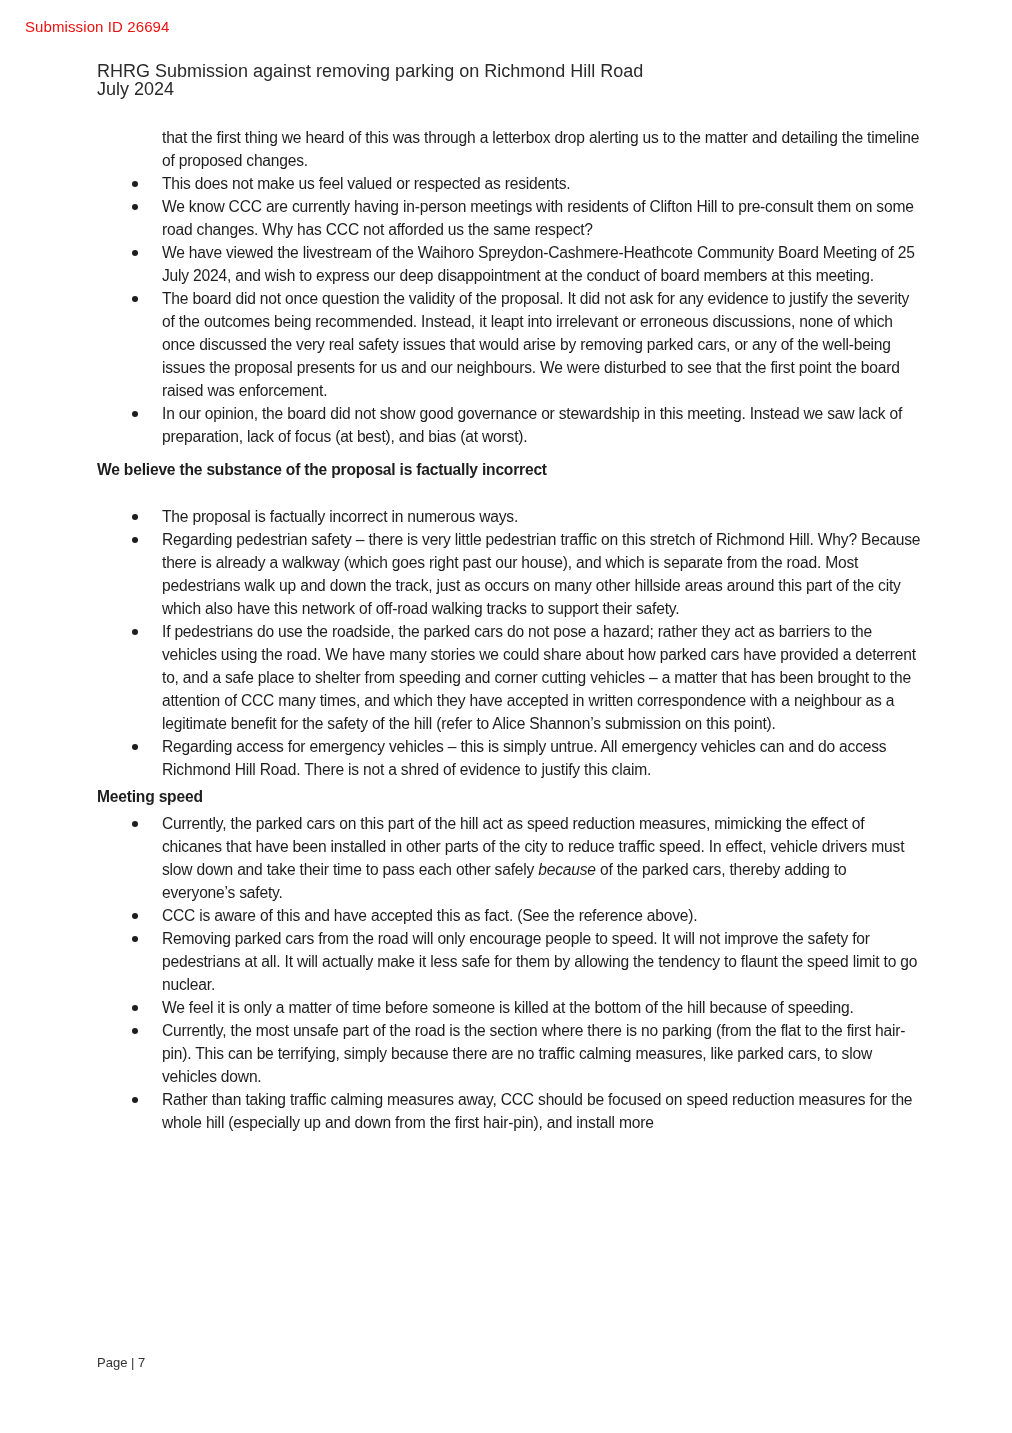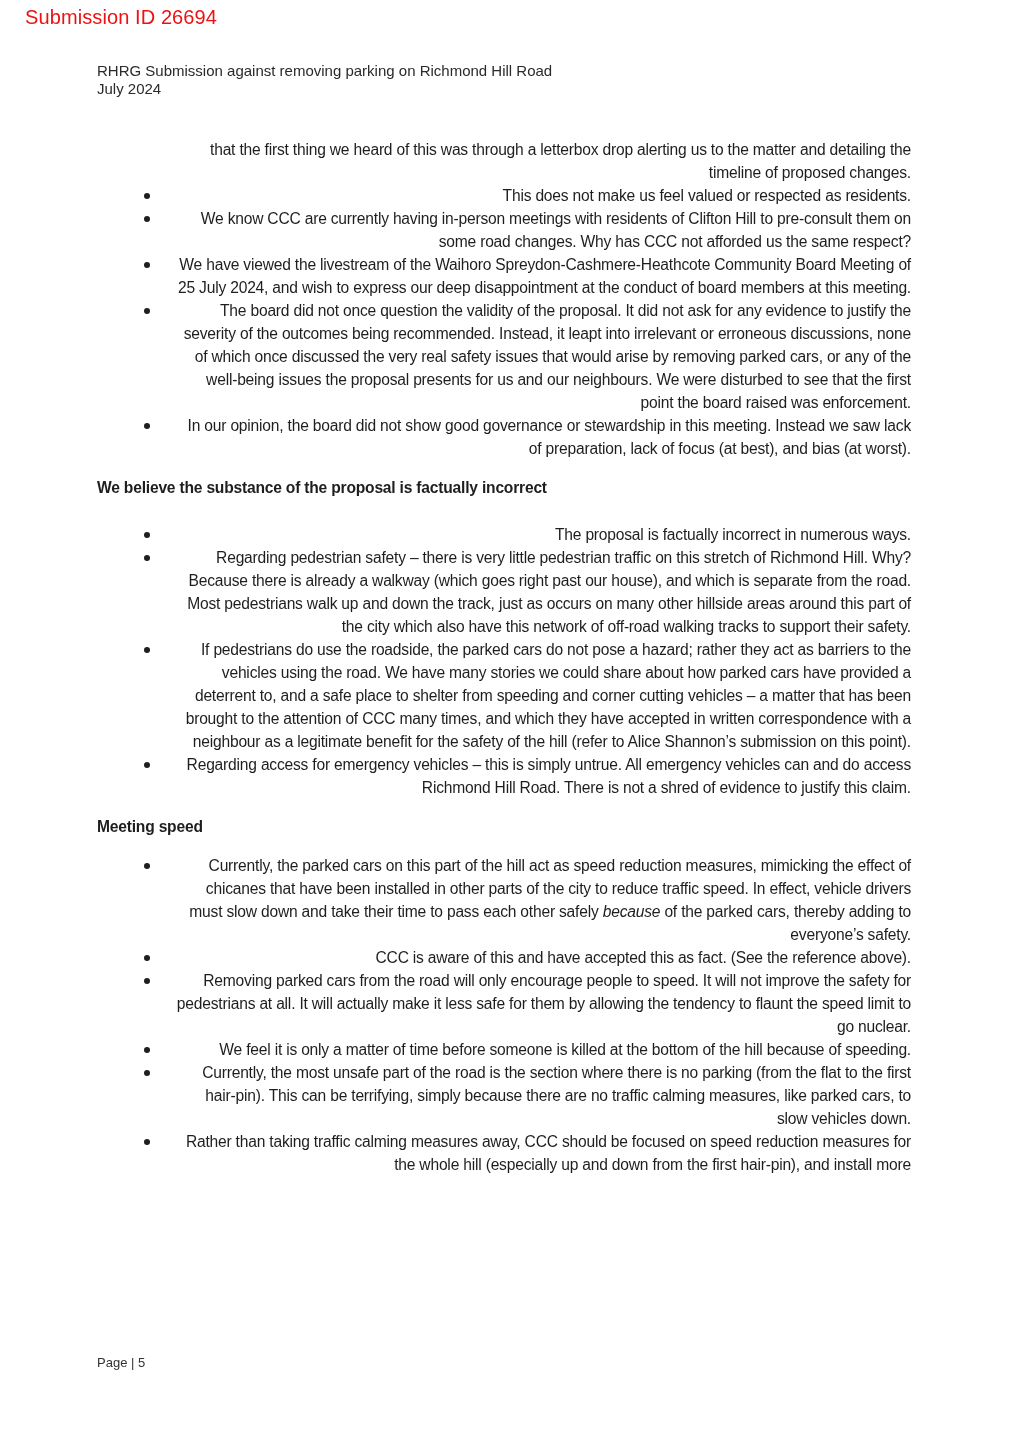--- a/index.html
+++ b/index.html
@@ -1,36 +1,36 @@
 <!DOCTYPE html>
 <html><head>
 <meta charset="utf-8">
 <style>
   html, body { margin: 0; padding: 0; background: #ffffff; }
   body {
     width: 1012px; height: 1433px; position: relative; overflow: hidden;
     font-family: "Liberation Sans", sans-serif; color: #1a1a1a;
   }
   .stamp {
-    position: absolute; left: 25px; top: 6px;
+    position: absolute; left: 25px; top: 18px;
     font-family: "Liberation Sans", sans-serif;
-    font-size: 20px; color: #ee1111; letter-spacing: 0.1px;
+    font-size: 15px; color: #ee1111; letter-spacing: 0.1px;
   }
   .header {
     position: absolute; left: 97px; top: 62px;
     font-family: "Liberation Sans", sans-serif;
-    font-size: 15px; line-height: 18px; color: #2a2a2a;
+    font-size: 18px; line-height: 18px; color: #2a2a2a;
   }
   .content {
     position: absolute; left: 97px; top: 122px; width: 830px;
     font-family: "Liberation Sans", sans-serif;
     font-size: 15.6px; line-height: 23px; color: #1e1e1e;
     letter-spacing: -0.2px;
   }
-  ul { list-style: none; margin: 16px; padding: 0; text-align: right; }
+  ul { list-style: none; margin: 4px; padding: 0; }
   li { position: relative; padding-left: 61px; }
   li.bullet::before {
     content: ""; position: absolute; left: 31px; top: 9px;
     width: 6px; height: 6px; border-radius: 50%; background: #1e1e1e;
   }
   .heading { font-weight: bold; margin: 0; }
   .h-sec1 { margin-top: 10px; }
   .gap-after { margin-bottom: 24px; }
   .h-sec2 { margin-top: 24px; margin-bottom: 23px; }
   .footer {
@@ -73,13 +73,13 @@
   <ul>
     <li class="bullet"><span>Currently, the parked cars on this part of the hill act as speed reduction measures, mimicking the effect of chicanes that have been installed in other parts of the city to reduce traffic speed. In effect, vehicle drivers must slow down and take their time to pass each other safely </span><em>because</em><span> of the parked cars, thereby adding to everyone’s safety.</span></li>
     <li class="bullet"><span>CCC is aware of this and have accepted this as fact. (See the reference above).</span></li>
     <li class="bullet"><span>Removing parked cars from the road will only encourage people to speed. It will not improve the safety for pedestrians at all. It will actually make it less safe for them by allowing the tendency to flaunt the speed limit to go nuclear.</span></li>
     <li class="bullet"><span>We feel it is only a matter of time before someone is killed at the bottom of the hill because of speeding.</span></li>
     <li class="bullet"><span>Currently, the most unsafe part of the road is the section where there is no parking (from the flat to the first hair-pin). This can be terrifying, simply because there are no traffic calming measures, like parked cars, to slow vehicles down.</span></li>
     <li class="bullet"><span>Rather than taking traffic calming measures away, CCC should be focused on speed reduction measures for the whole hill (especially up and down from the first hair-pin), and install more</span></li>
   </ul>
 </div>
 
-<div class="footer">Page | 5</div>
+<div class="footer">Page | 7</div>
 
 </body></html>

